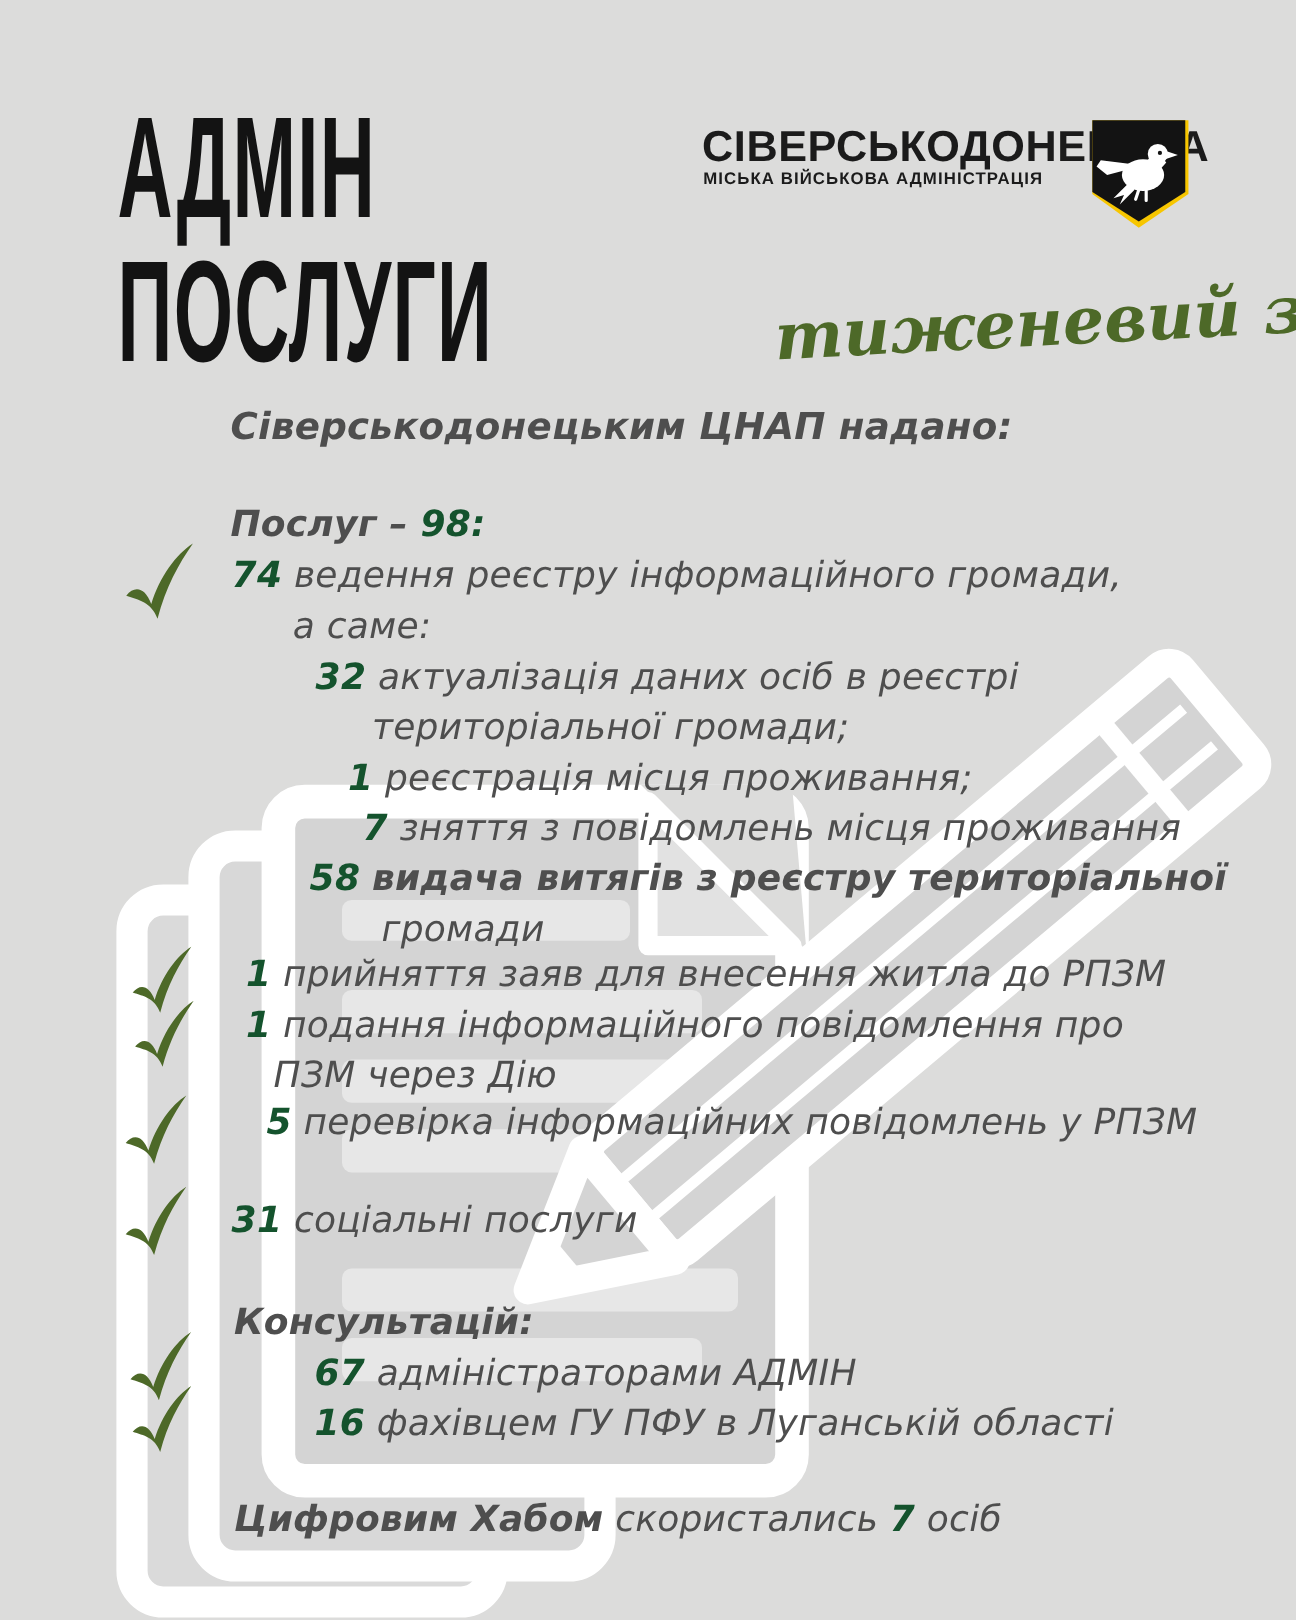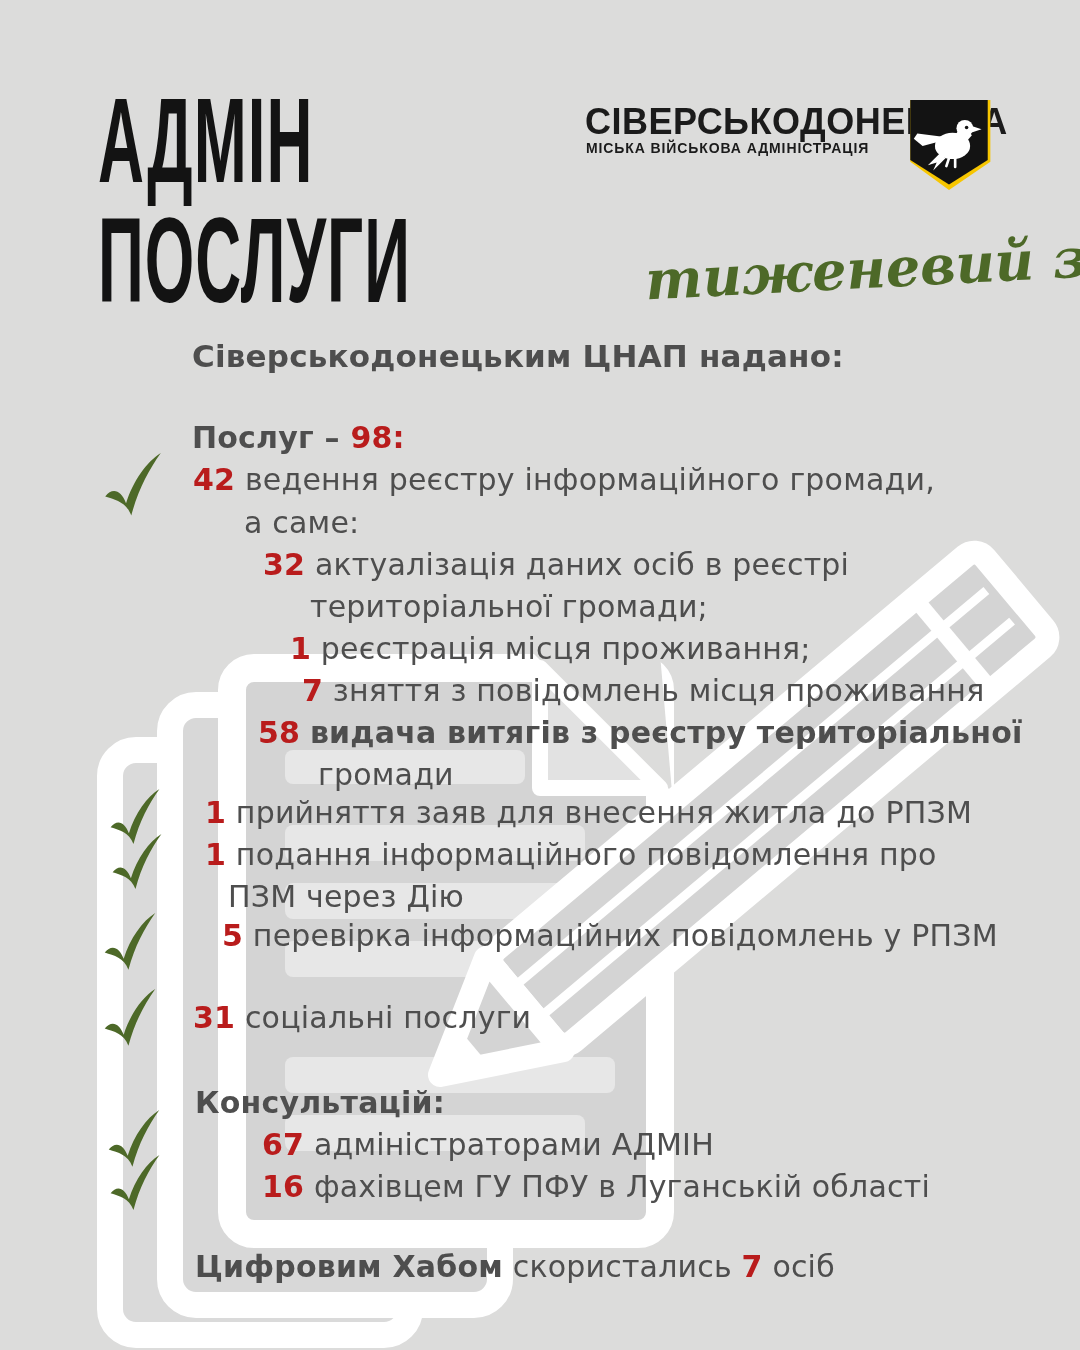--- a/index.html
+++ b/index.html
@@ -36,23 +36,23 @@
   .tagline {
     position:absolute; left:645px; top:234px; z-index:2;
     font-family:"DejaVu Serif", serif; font-style:italic; font-weight:bold;
     font-size:54px; color:#4d6928; transform:rotate(-3deg);
     white-space:nowrap;
   }
 
   
   .line {
     position:absolute; z-index:2;
-    font-size:30px; color:#4e4e4e; letter-spacing:0.2px; white-space:nowrap;
+    font-size:30px; color:#4e4e4e; letter-spacing:0.2px; white-space:nowrap;font-style:italic;
   }
-  .line .g { color:#b91c1c; font-weight:bold; }
+  .line .g { color:#14532d; font-weight:bold; }
   .line.b, .line .b { font-weight:bold; }
   .heading { font-size:31px; font-weight:bold; }
 
   
   .check { position:absolute; z-index:3; }
 </style>
 </head>
 <body>
 
 <svg id="watermark" width="1080" height="1350" viewBox="0 0 1080 1350">
@@ -103,21 +103,21 @@
   </g>
   <circle cx="70" cy="35" r="2" fill="#131313"></circle>
 </svg>
 
 <div class="tagline">тиженевий звіт</div>
 
 <div class="line heading" style="left:192px;top:338px">Сіверськодонецьким ЦНАП надано:</div>
 
 <div class="line b" style="left:192px;top:420px"><span class="t">Послуг –</span> <span class="g">98:</span></div>
 
-<div class="line" style="left:193px;top:462px"><span class="g">42</span> <span>ведення реєстру інформаційного громади,</span></div>
+<div class="line" style="left:193px;top:462px"><span class="g">74</span> <span>ведення реєстру інформаційного громади,</span></div>
 <div class="line" style="left:244px;top:505px"><span>а саме:</span></div>
 
 <div class="line" style="left:263px;top:547px"><span class="g">32</span> <span>актуалізація даних осіб в реєстрі</span></div>
 <div class="line" style="left:310px;top:589px"><span>територіальної громади;</span></div>
 
 <div class="line" style="left:290px;top:631px"><span class="g">1</span> <span>реєстрація місця проживання;</span></div>
 <div class="line" style="left:302px;top:673px"><span class="g">7</span> <span>зняття з повідомлень місця проживання</span></div>
 
 <div class="line" style="left:258px;top:715px"><span class="g">58</span> <span class="b">видача витягів з реєстру територіальної</span></div>
 <div class="line" style="left:318px;top:757px"><span>громади</span></div>

